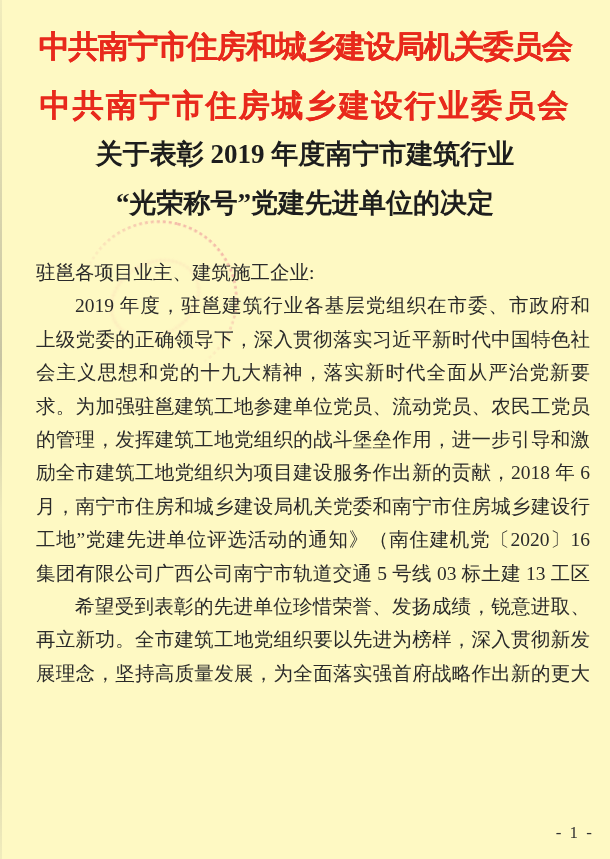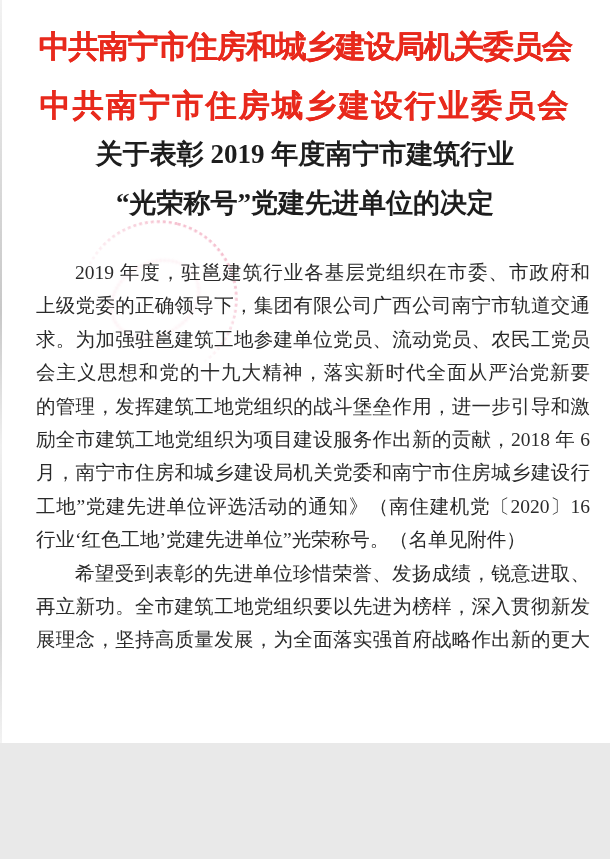--- a/index.html
+++ b/index.html
@@ -1,21 +1,21 @@
 <!DOCTYPE html>
 <html><head>
 <meta charset="utf-8">
 <style>
   html, body { margin: 0; padding: 0; background: #e9e9e9; }
   .page {
     position: relative;
     width: 610px;
-    height: 743px;
+    height: 859px;
     margin: 0 auto;
-    background: #ffffff;
+    background: #fef9c3;
     overflow: hidden;
     font-family: "Liberation Serif", "DejaVu Serif", serif;
     color: #262626;
   }
   
   .scan-edge {
     position: absolute; left: 0; top: 0; width: 2px; height: 100%;
     background: linear-gradient(to bottom,
       rgba(130,130,130,.10) 0%, rgba(110,110,110,.30) 30%,
       rgba(110,110,110,.38) 42%, rgba(130,130,130,.12) 60%,
@@ -93,30 +93,31 @@
   <div class="red-line l2" style="color: rgb(232, 41, 28); text-shadow: rgb(232, 41, 28) 0.4px 0px 0px;">中共南宁市住房城乡建设行业委员会</div>
 
   <div class="doc-title t1">关于表彰 2019 年度南宁市建筑行业</div>
 
   <div class="doc-title t2">“光荣称号”党建先进单位的决定</div>
 
   <div class="seal"></div>
   <div class="seal-inner"></div>
 
   <div class="body-block">
+    <div class="bline nojust">驻邕各项目业主、建筑施工企业:</div>
     <div>
         <div class="bline ind">2019 年度，驻邕建筑行业各基层党组织在市委、市政府和</div>
-        <div class="bline">上级党委的正确领导下，集团有限公司广西公司南宁市轨道交通</div>
+        <div class="bline">上级党委的正确领导下，深入贯彻落实习近平新时代中国特色社</div>
+        <div class="bline">会主义思想和党的十九大精神，落实新时代全面从严治党新要</div>
         <div class="bline">求。为加强驻邕建筑工地参建单位党员、流动党员、农民工党员</div>
-        <div class="bline">会主义思想和党的十九大精神，落实新时代全面从严治党新要</div>
         <div class="bline">的管理，发挥建筑工地党组织的战斗堡垒作用，进一步引导和激</div>
         <div class="bline">励全市建筑工地党组织为项目建设服务作出新的贡献，2018 年 6</div>
         <div class="bline">月，南宁市住房和城乡建设局机关党委和南宁市住房城乡建设行</div>
         <div class="bline">工地”党建先进单位评选活动的通知》（南住建机党〔2020〕16</div>
-        <div class="bline nojust">行业‘红色工地’党建先进单位”光荣称号。（名单见附件）</div>
+        <div class="bline">集团有限公司广西公司南宁市轨道交通 5 号线 03 标土建 13 工区</div>
         <div class="bline ind">希望受到表彰的先进单位珍惜荣誉、发扬成绩，锐意进取、</div>
         <div class="bline">再立新功。全市建筑工地党组织要以先进为榜样，深入贯彻新发</div>
         <div class="bline">展理念，坚持高质量发展，为全面落实强首府战略作出新的更大</div>
       </div>
   </div>
 
   <div class="page-num">- 1 -</div>
 
 </div>
 

